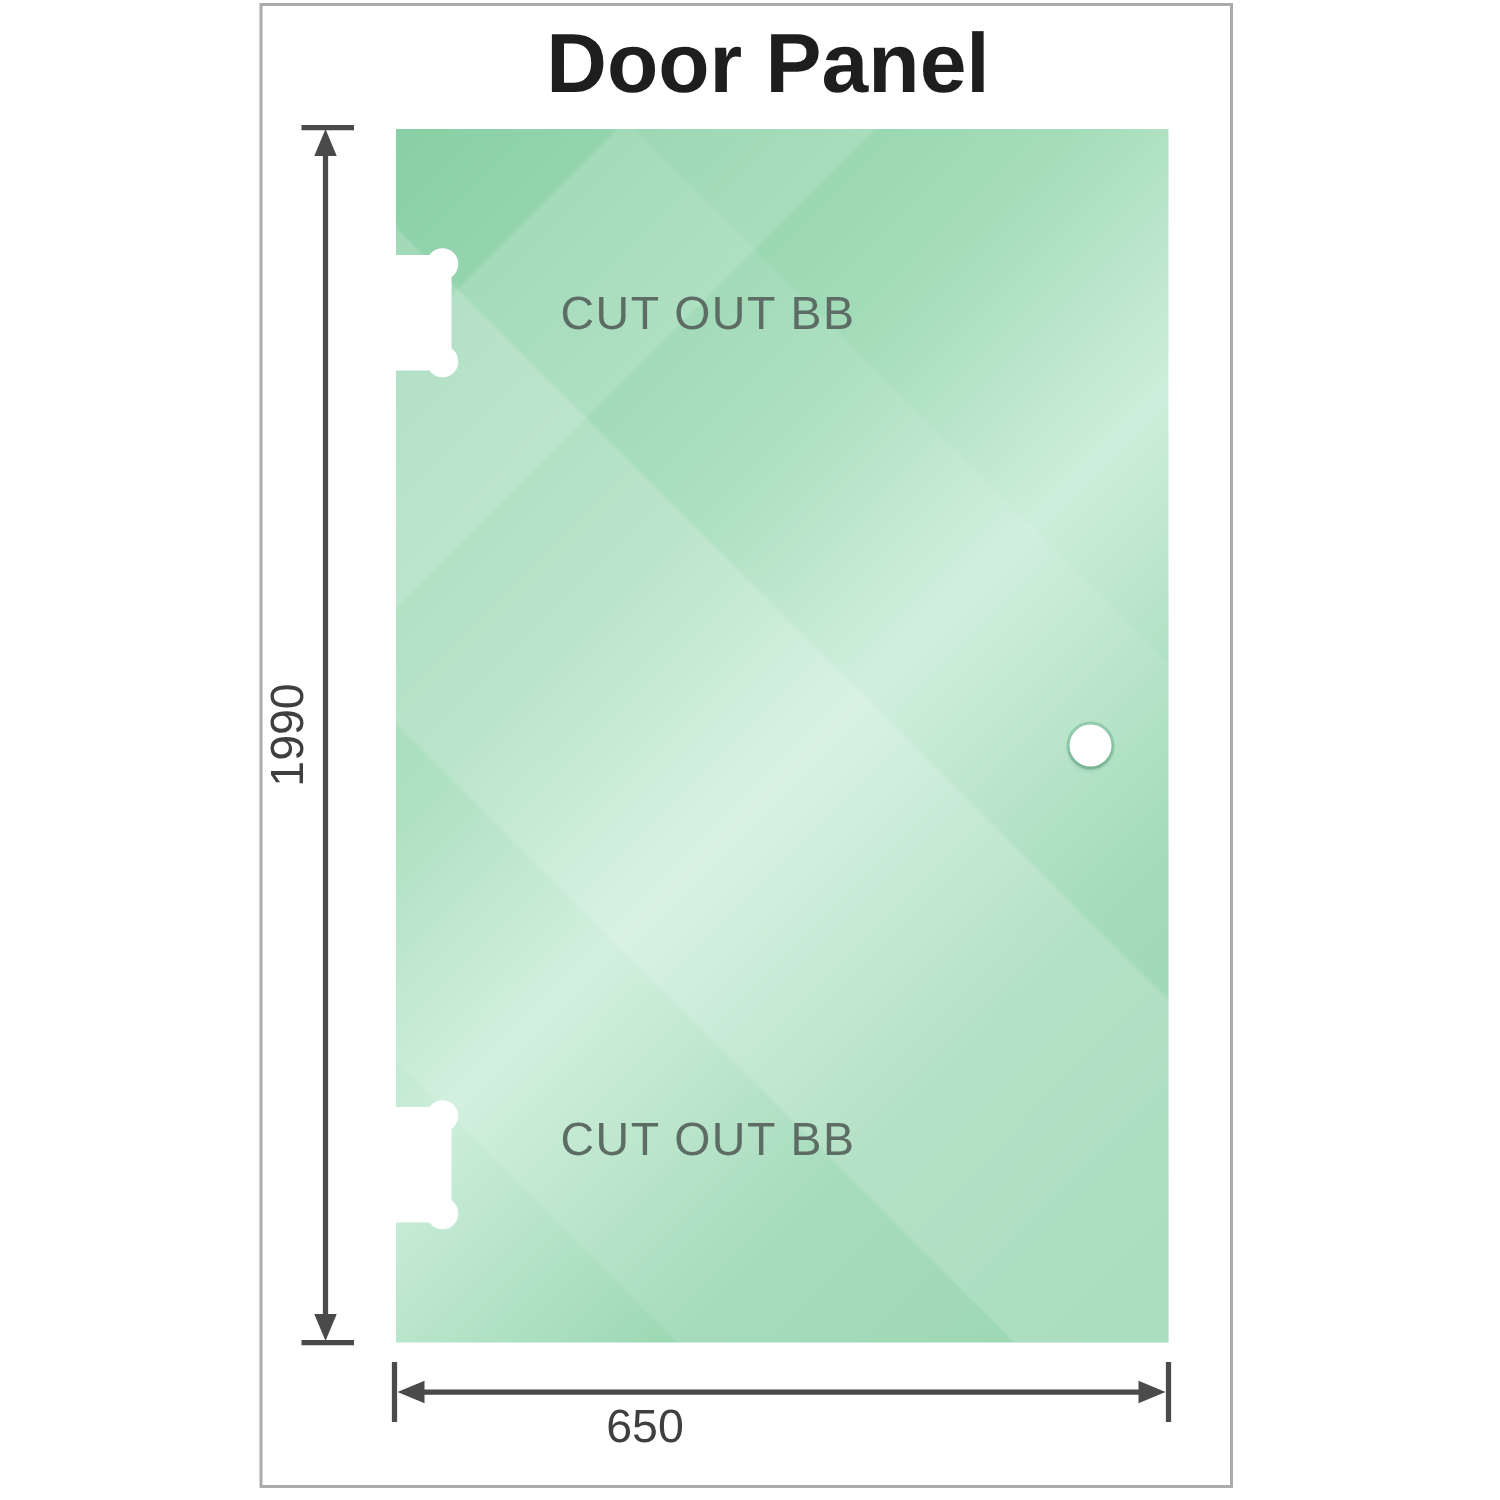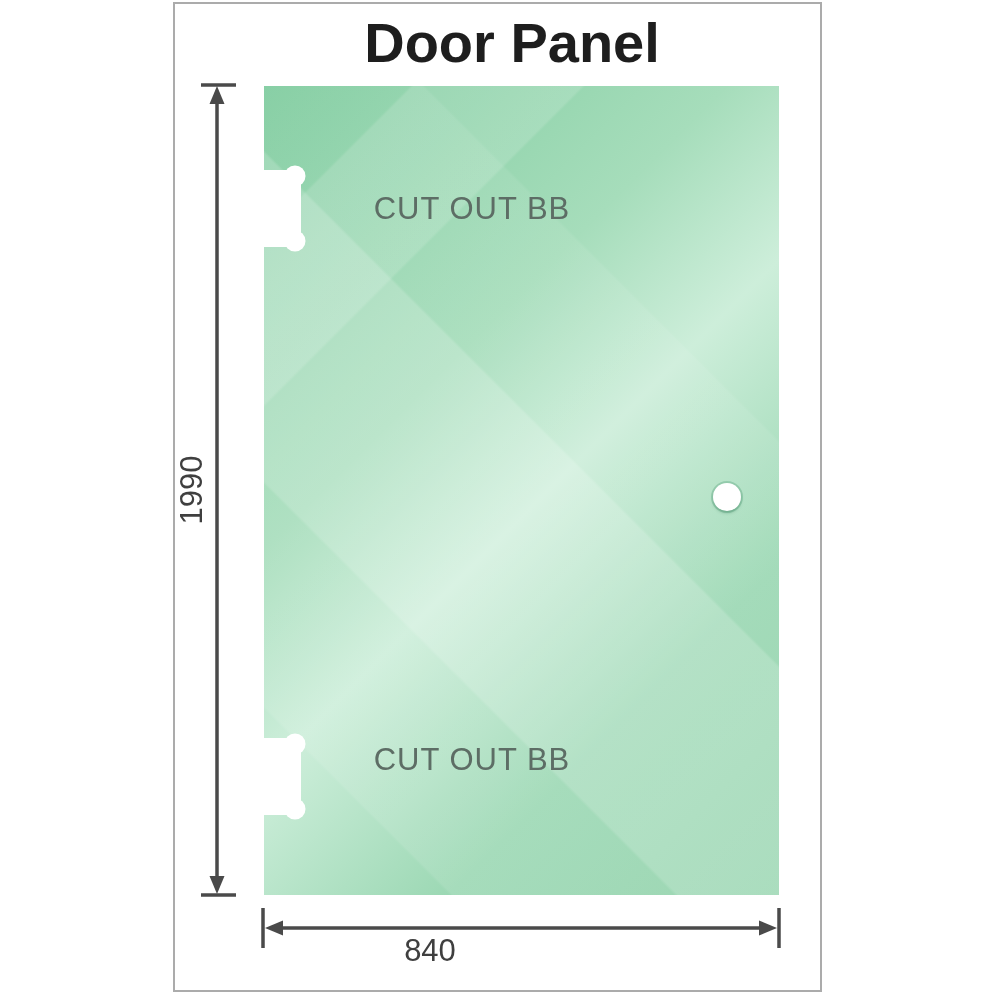--- a/index.html
+++ b/index.html
@@ -103,15 +103,15 @@
     <g stroke="#4a4a4a" stroke-width="3.5" fill="#4a4a4a">
       <line x1="7" y1="2" x2="7" y2="42"></line>
       <line x1="523" y1="2" x2="523" y2="42"></line>
       <line x1="26" y1="22" x2="504" y2="22"></line>
       <polygon points="9,22 27,14.5 27,29.5" stroke="none"></polygon>
       <polygon points="521,22 503,14.5 503,29.5" stroke="none"></polygon>
     </g>
   </svg>
 
   <div class="dim-label dim-label-height">1990</div>
-  <div class="dim-label dim-label-width">840</div>
+  <div class="dim-label dim-label-width">650</div>
 
 </div>
 
 </body></html>

